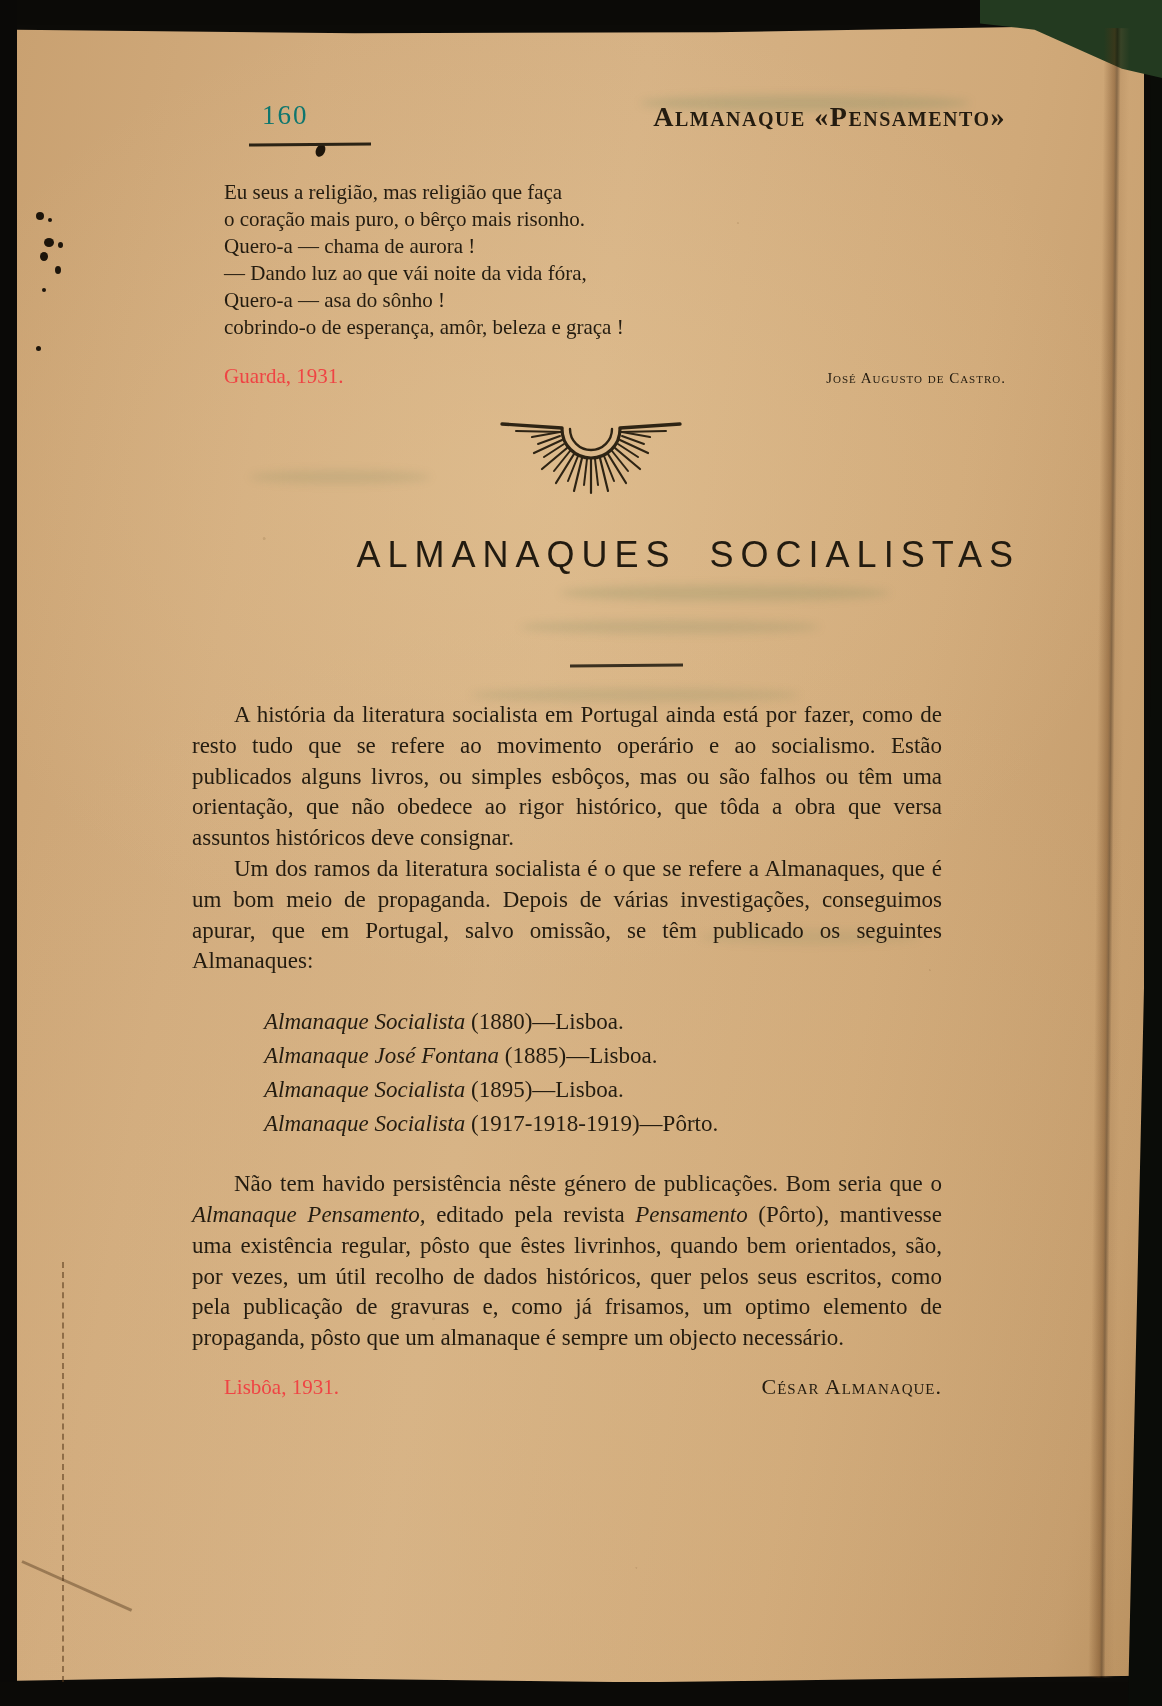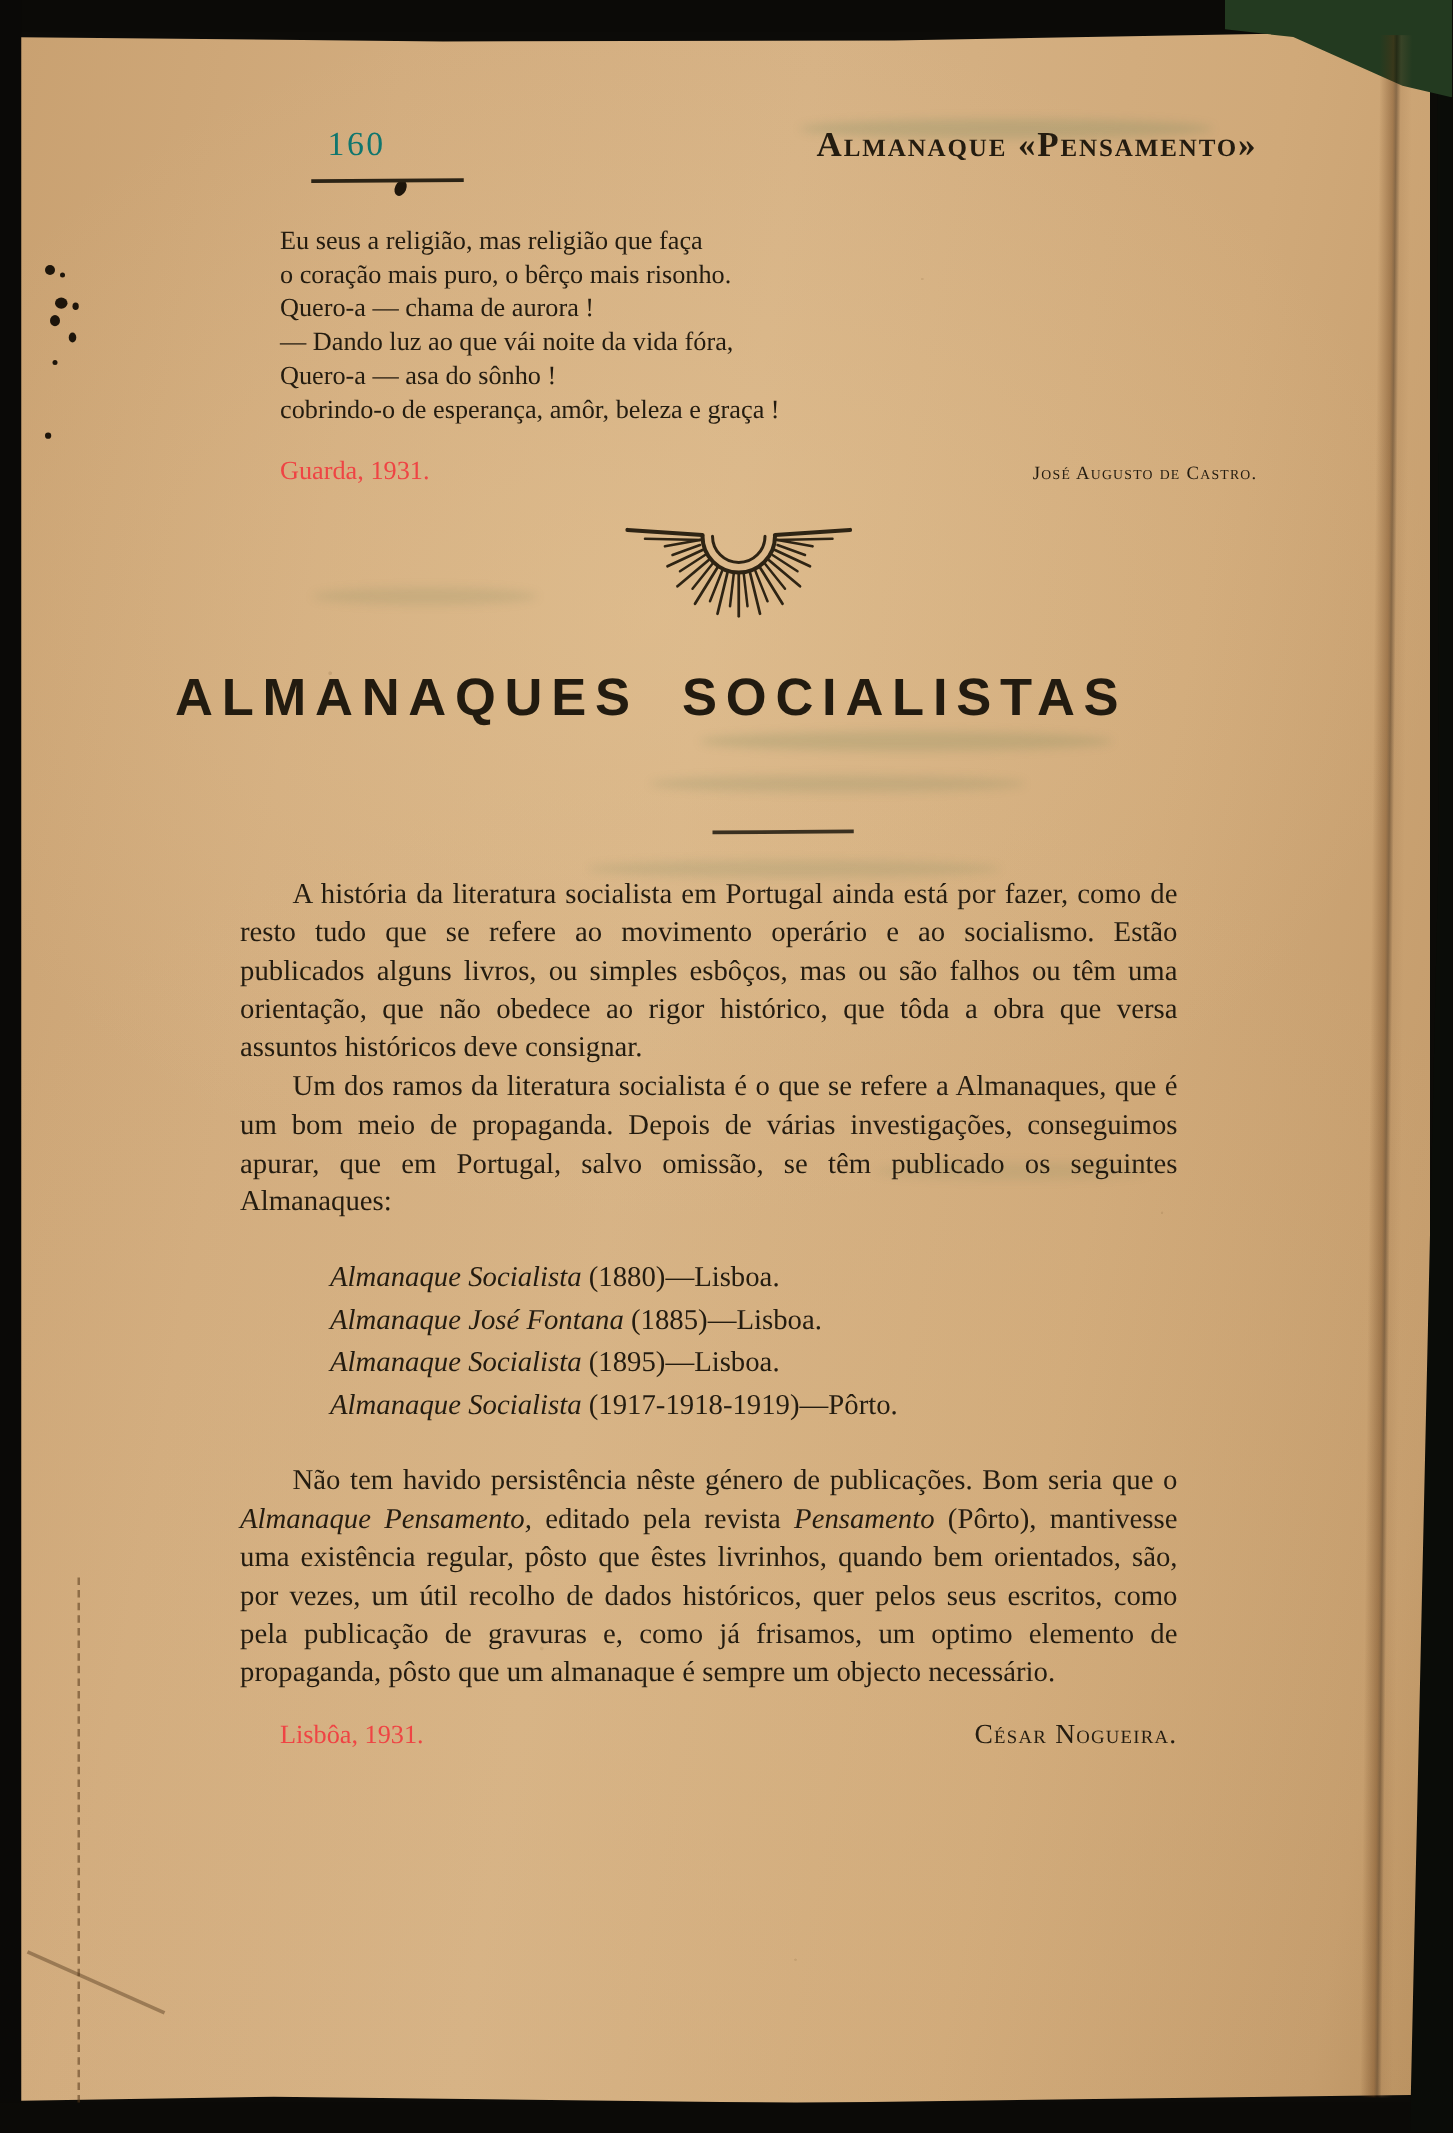--- a/index.html
+++ b/index.html
@@ -60,22 +60,22 @@
   .running-title{
     position:absolute;right:156px;top:101px;font-size:28px;font-weight:bold;
     font-variant:small-caps;letter-spacing:1.5px;color:#241c10;
   }
   .poem{position:absolute;left:224px;top:179px;font-size:21px;line-height:27px;color:#241c10;}
   .byline-1{position:absolute;left:224px;top:364px;width:782px;display:flex;justify-content:space-between;align-items:baseline;}
   .byline-place{font-size:21px;color:#ef4444;}
   .byline-author{font-size:15px;font-variant:small-caps;letter-spacing:1px;color:#241c10;}
   .ornament{position:absolute;left:498px;top:413px;}
   .article-title{
-    position:absolute;left:140px;top:534px;width:880px;text-align:left;
-    font-family:"Liberation Sans", sans-serif;font-weight:bold;font-size:42px;
+    position:absolute;left:140px;top:534px;width:880px;text-align:right;
+    font-family:"Liberation Sans", sans-serif;font-weight:normal;font-size:36px;
     letter-spacing:7px;word-spacing:16px;color:#221b10;
   }
   .title-rule{position:absolute;left:570px;top:664px;width:113px;height:3px;background:#3a3020;transform:rotate(-.5deg);}
   .body-col{
     position:absolute;left:192px;top:700px;width:750px;
     font-size:23px;line-height:30.8px;text-align:justify;color:#241c10;
   }
   .body-col p{margin:0;text-indent:42px;}
   .almanac-list{margin:28px 0 28px 72px;font-style:italic;line-height:34px;text-align:left;}
   .almanac-list .roman{font-style:normal;}
@@ -178,15 +178,15 @@
     <div><span class="it">Almanaque Socialista</span><span class="roman"> (1880)—Lisboa.</span></div>
     <div><span class="it">Almanaque José Fontana</span><span class="roman"> (1885)—Lisboa.</span></div>
     <div><span class="it">Almanaque Socialista</span><span class="roman"> (1895)—Lisboa.</span></div>
     <div><span class="it">Almanaque Socialista</span><span class="roman"> (1917-1918-1919)—Pôrto.</span></div>
   </div>
 
   <p><span>Não tem havido persistência nêste género de publicações. Bom seria que o </span><span class="it">Almanaque Pensamento,</span><span> editado pela revista </span><span class="it">Pensamento</span><span> (Pôrto), mantivesse uma existência regular, pôsto que êstes livrinhos, quando bem orientados, são, por vezes, um útil recolho de dados históricos, quer pelos seus escritos, como pela publicação de gravuras e, como já frisamos, um optimo elemento de propaganda, pôsto que um almanaque é sempre um objecto necessário.</span></p>
 
   <div class="byline-2">
     <span class="byline-place">Lisbôa, 1931.</span>
-    <span class="byline-author">César Nogueira.</span>
+    <span class="byline-author">César Almanaque.</span>
   </div>
 </div>
 
 </body></html>

